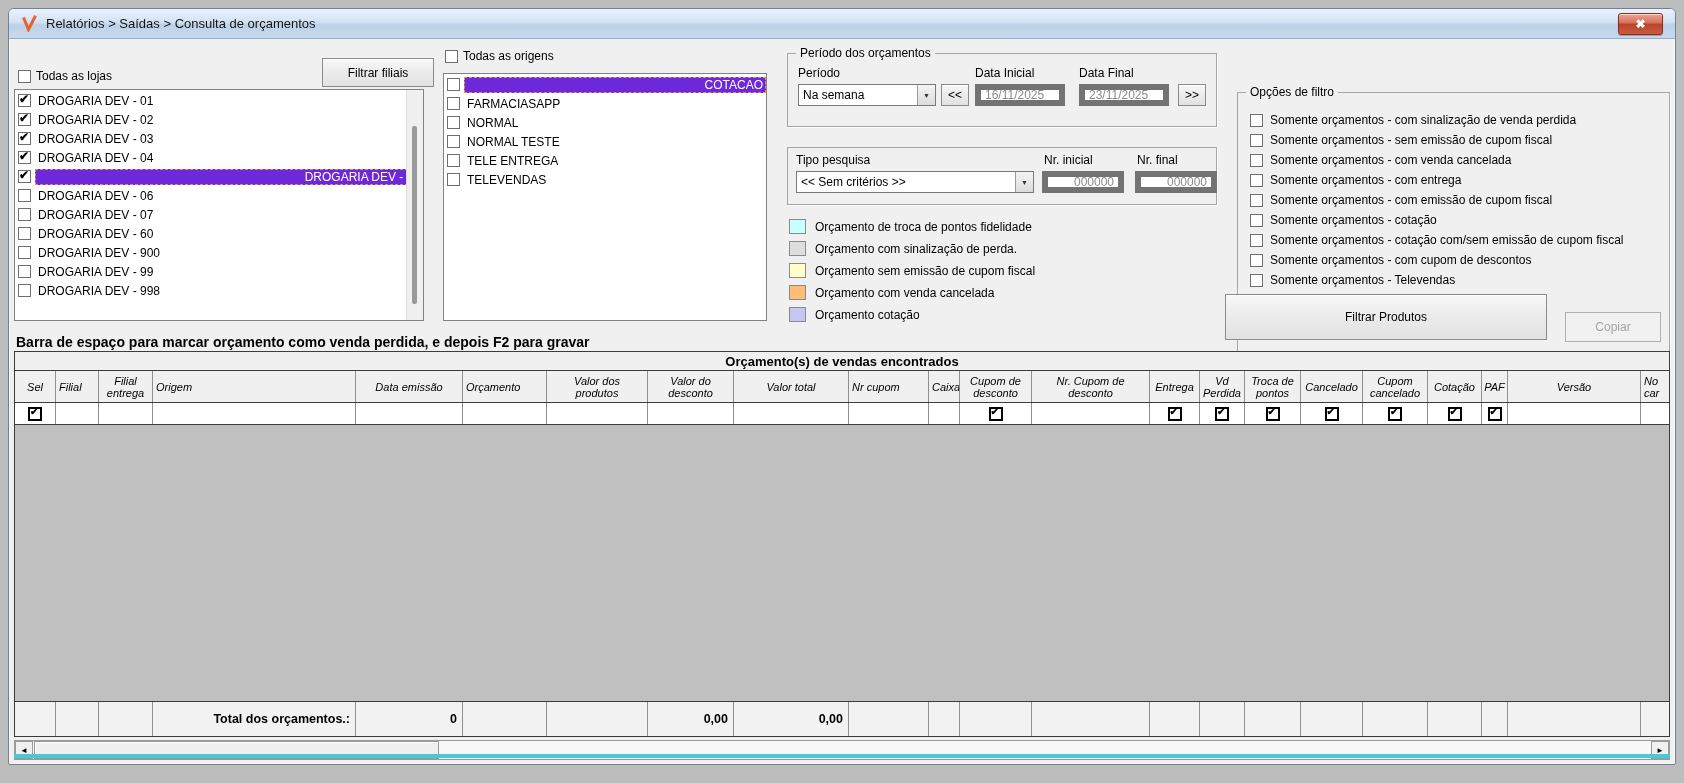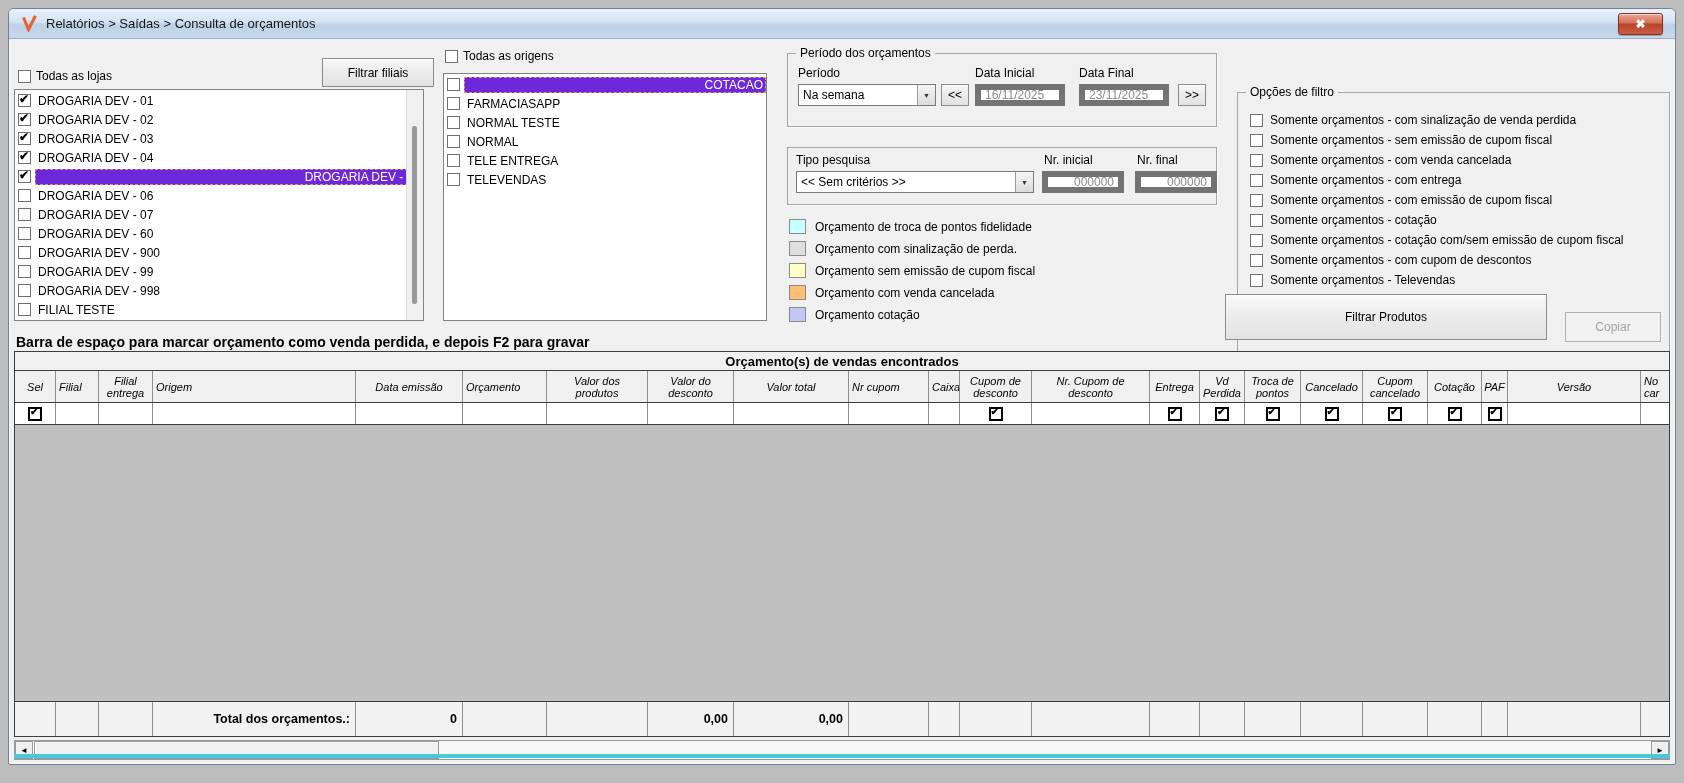--- a/index.html
+++ b/index.html
@@ -156,49 +156,45 @@
           <span class="lbl">DROGARIA DEV - 900</span>
         </div>
         <div class="list-item">
           <span class="chk"></span>
           <span class="lbl">DROGARIA DEV - 99</span>
         </div>
         <div class="list-item">
           <span class="chk"></span>
           <span class="lbl">DROGARIA DEV - 998</span>
         </div>
-        <div class="list-item">
-          <span class="chk"></span>
-          <span class="lbl">FILIAL TESTE</span>
-        </div>
         <div class="lb-scroll">
         <div class="lb-thumb"></div>
       </div>
       </div>
 
     <div class="cbrow" style="left:433px; top:10px;">
       <span class="chk"></span>
       <span>Todas as origens</span>
     </div>
     <div class="listbox" style="left:431px; top:34px; width:324px; height:248px;" id="origins-list">
         <div class="list-item selected">
           <span class="chk"></span>
           <span class="lbl">COTACAO</span>
         </div>
         <div class="list-item">
           <span class="chk"></span>
           <span class="lbl">FARMACIASAPP</span>
         </div>
         <div class="list-item">
           <span class="chk"></span>
+          <span class="lbl">NORMAL</span>
+        </div>
+        <div class="list-item">
+          <span class="chk"></span>
           <span class="lbl">NORMAL TESTE</span>
-        </div>
-        <div class="list-item">
-          <span class="chk"></span>
-          <span class="lbl">NORMAL</span>
         </div>
         <div class="list-item">
           <span class="chk"></span>
           <span class="lbl">TELE ENTREGA</span>
         </div>
         <div class="list-item">
           <span class="chk"></span>
           <span class="lbl">TELEVENDAS</span>
         </div>
       </div>

